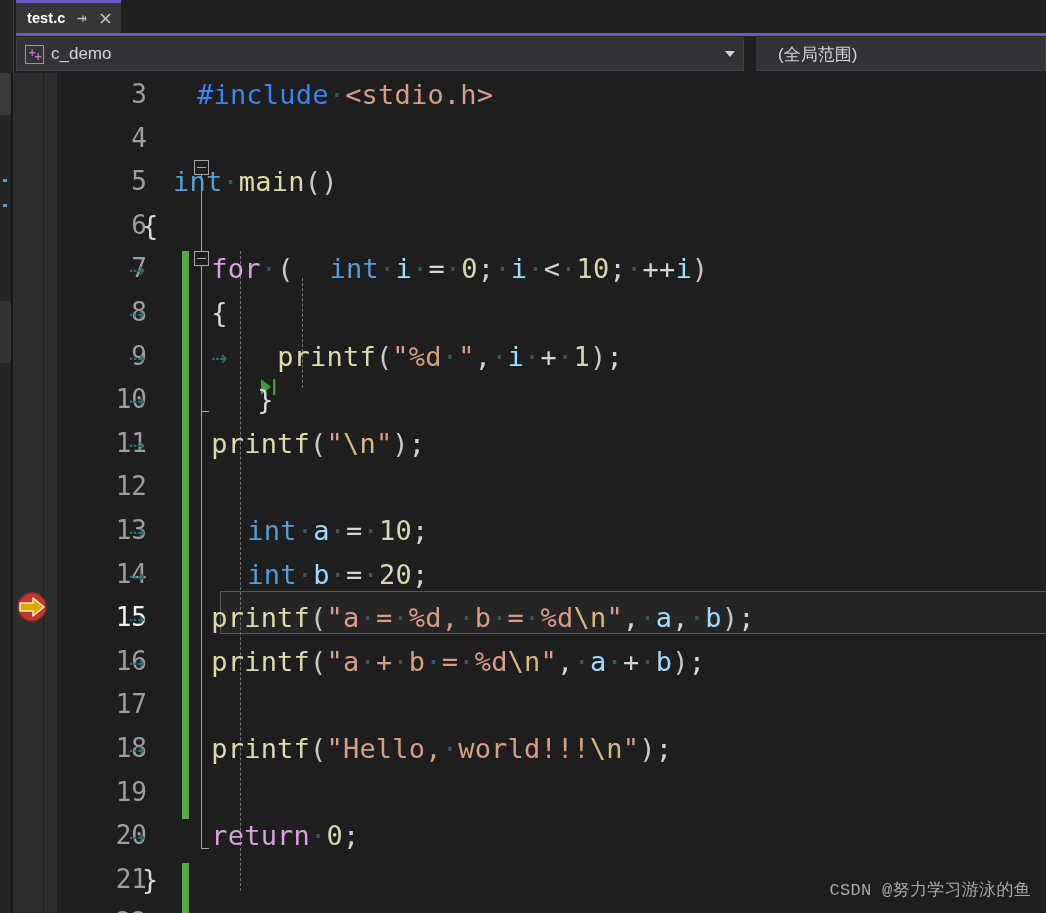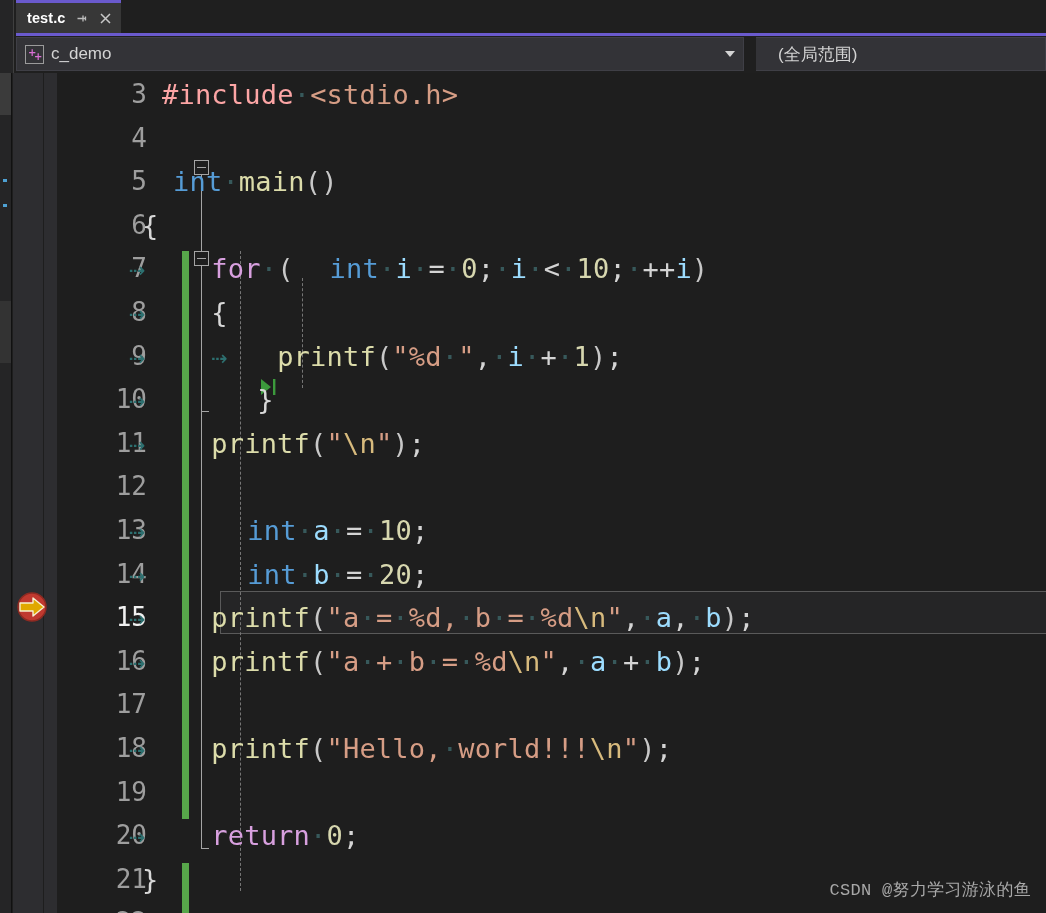--- a/index.html
+++ b/index.html
@@ -143,21 +143,21 @@
 
   
   .code{
     position:absolute; left:105px; top:0; height:43.6px;
     line-height:43.6px; white-space:pre;
     font-family:"DejaVu Sans Mono", monospace; font-size:27px;
     letter-spacing:.2px;
   }
 
   
-  .t-pp    { color:#fca5a5; }            
+  .t-pp    { color:#3b82f6;margin-left:35px; }            
   .t-hdr   { color:#d69d85; }            
   .t-kw    { color:#569cd6;margin-left:36px; }            
   .t-ctl   { color:#d8a0df; }            
   .t-fn    { color:#dcdcaa; }            
   .t-var   { color:#9cdcfe; }            
   .t-num   { color:#d7d7af; }            
   .t-str   { color:#d69d85; }            
   .t-esc   { color:#d7ba7d; }            
   .t-punct { color:#d4d4d4; }            
   .t-paren { color:#c8c8c8; }            

